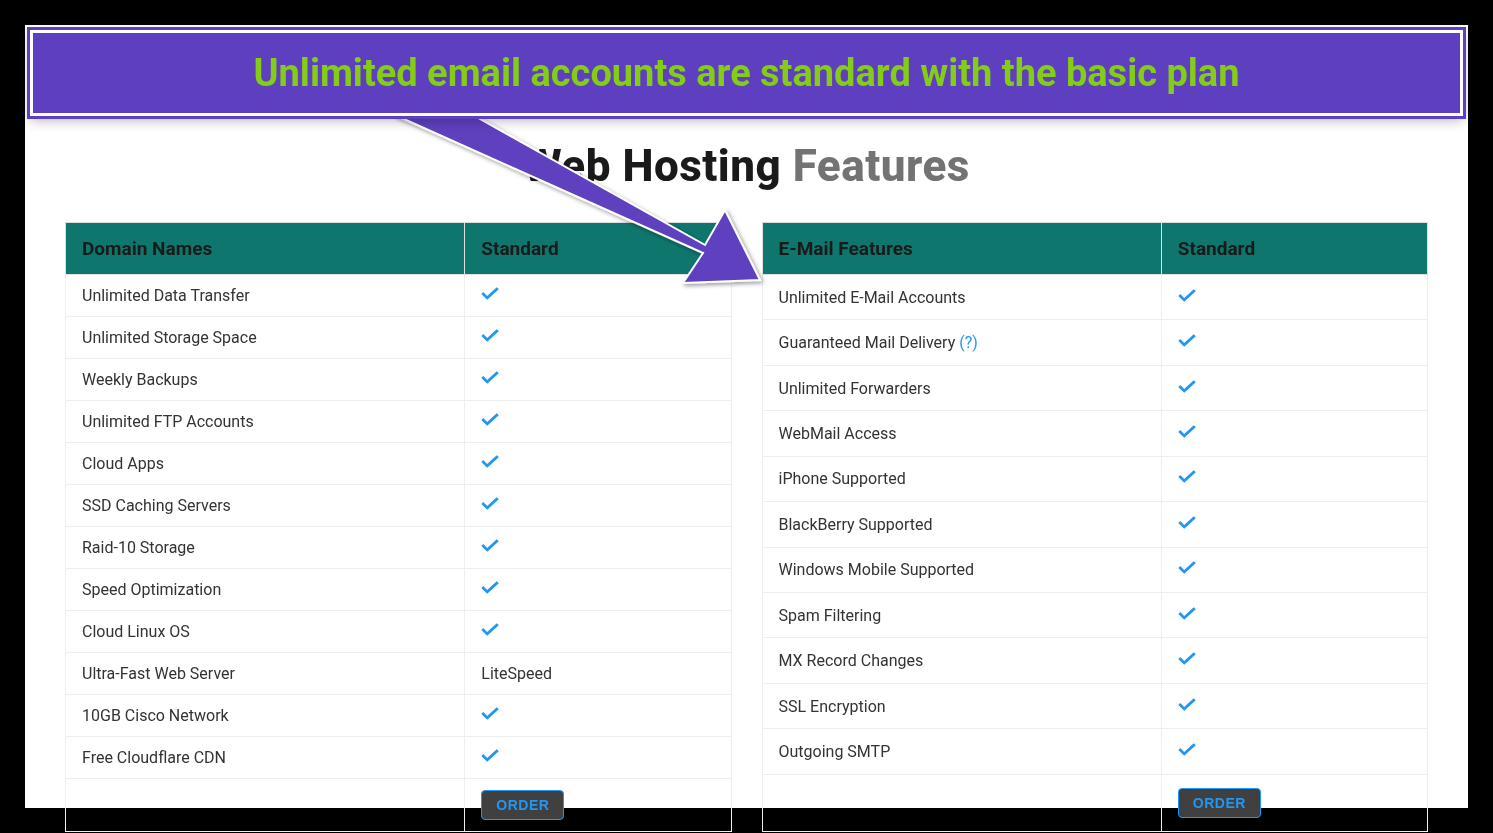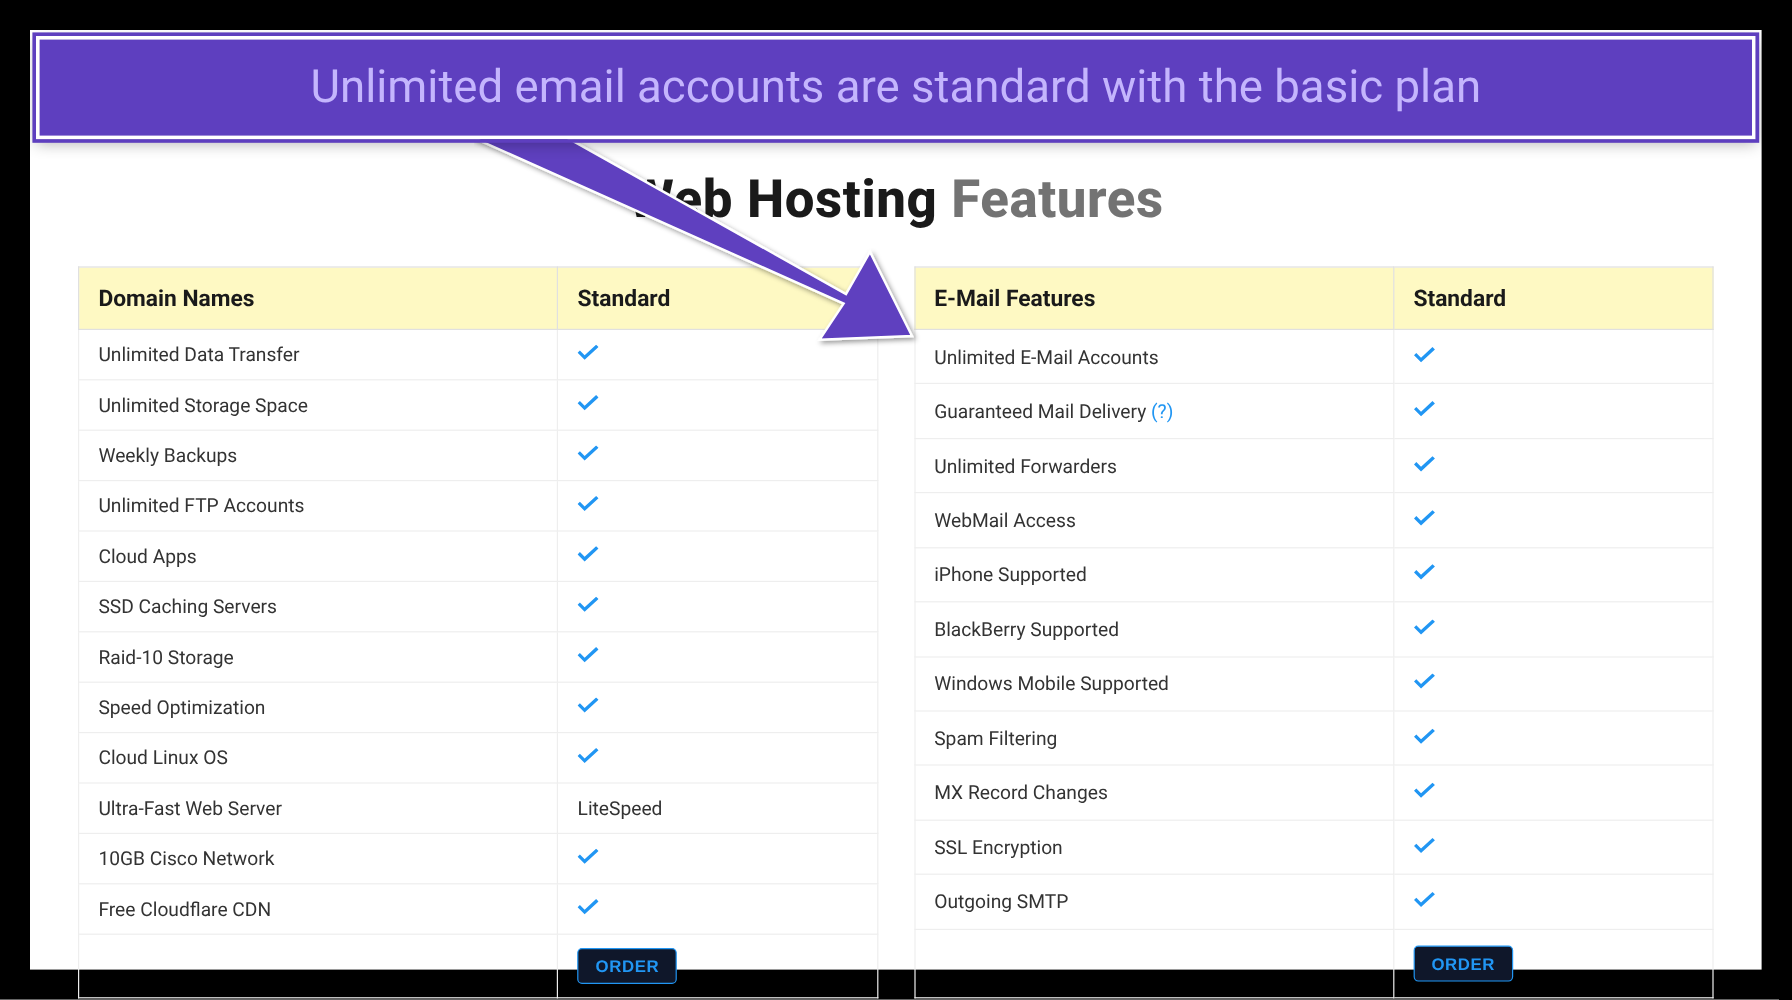--- a/index.html
+++ b/index.html
@@ -25,23 +25,23 @@
       padding: 20px 30px 30px 30px;
     }
     .callout-banner {
       position: absolute;
       top: 30px;
       left: 30px;
       right: 30px;
       background: #5e3fbf;
       border: 3px solid #fff;
       outline: 3px solid #5e3fbf;
-      color: #c4b5fd;
+      color: #84cc16;
       font-size: 38px;
-      font-weight: 400;
+      font-weight: 700;
       text-align: center;
       padding: 18px 20px;
       z-index: 100;
       box-shadow: 0 4px 12px rgba(0,0,0,0.3);
     }
     .arrow-svg {
       position: absolute;
       top: 105px;
       left: 395px;
       z-index: 90;
@@ -64,21 +64,21 @@
       gap: 30px;
       padding: 0 10px;
     }
     .feature-table {
       flex: 1;
       border: 1px solid #e5e5e5;
       border-collapse: collapse;
       width: 100%;
     }
     .feature-table thead th {
-      background: #fef9c3;
+      background: #0f766e;
       color: #1a1a1a;
       font-size: 19px;
       font-weight: 700;
       text-align: left;
       padding: 14px 16px;
       border: 1px solid #e0e0e0;
     }
     .feature-table thead th.col-val {
       width: 40%;
     }
@@ -103,21 +103,21 @@
       fill: #2196f3;
     }
     .help-link {
       color: #2196f3;
       cursor: pointer;
     }
     .order-button {
       display: inline-block;
       border: 1.5px solid #2196f3;
       color: #2196f3;
-      background: #0f172a;
+      background: #404040;
       font-weight: 700;
       font-size: 14px;
       padding: 6px 14px;
       border-radius: 4px;
       letter-spacing: 0.5px;
       cursor: pointer;
     }
     .footer-row td {
       padding: 13px 16px;
     }

